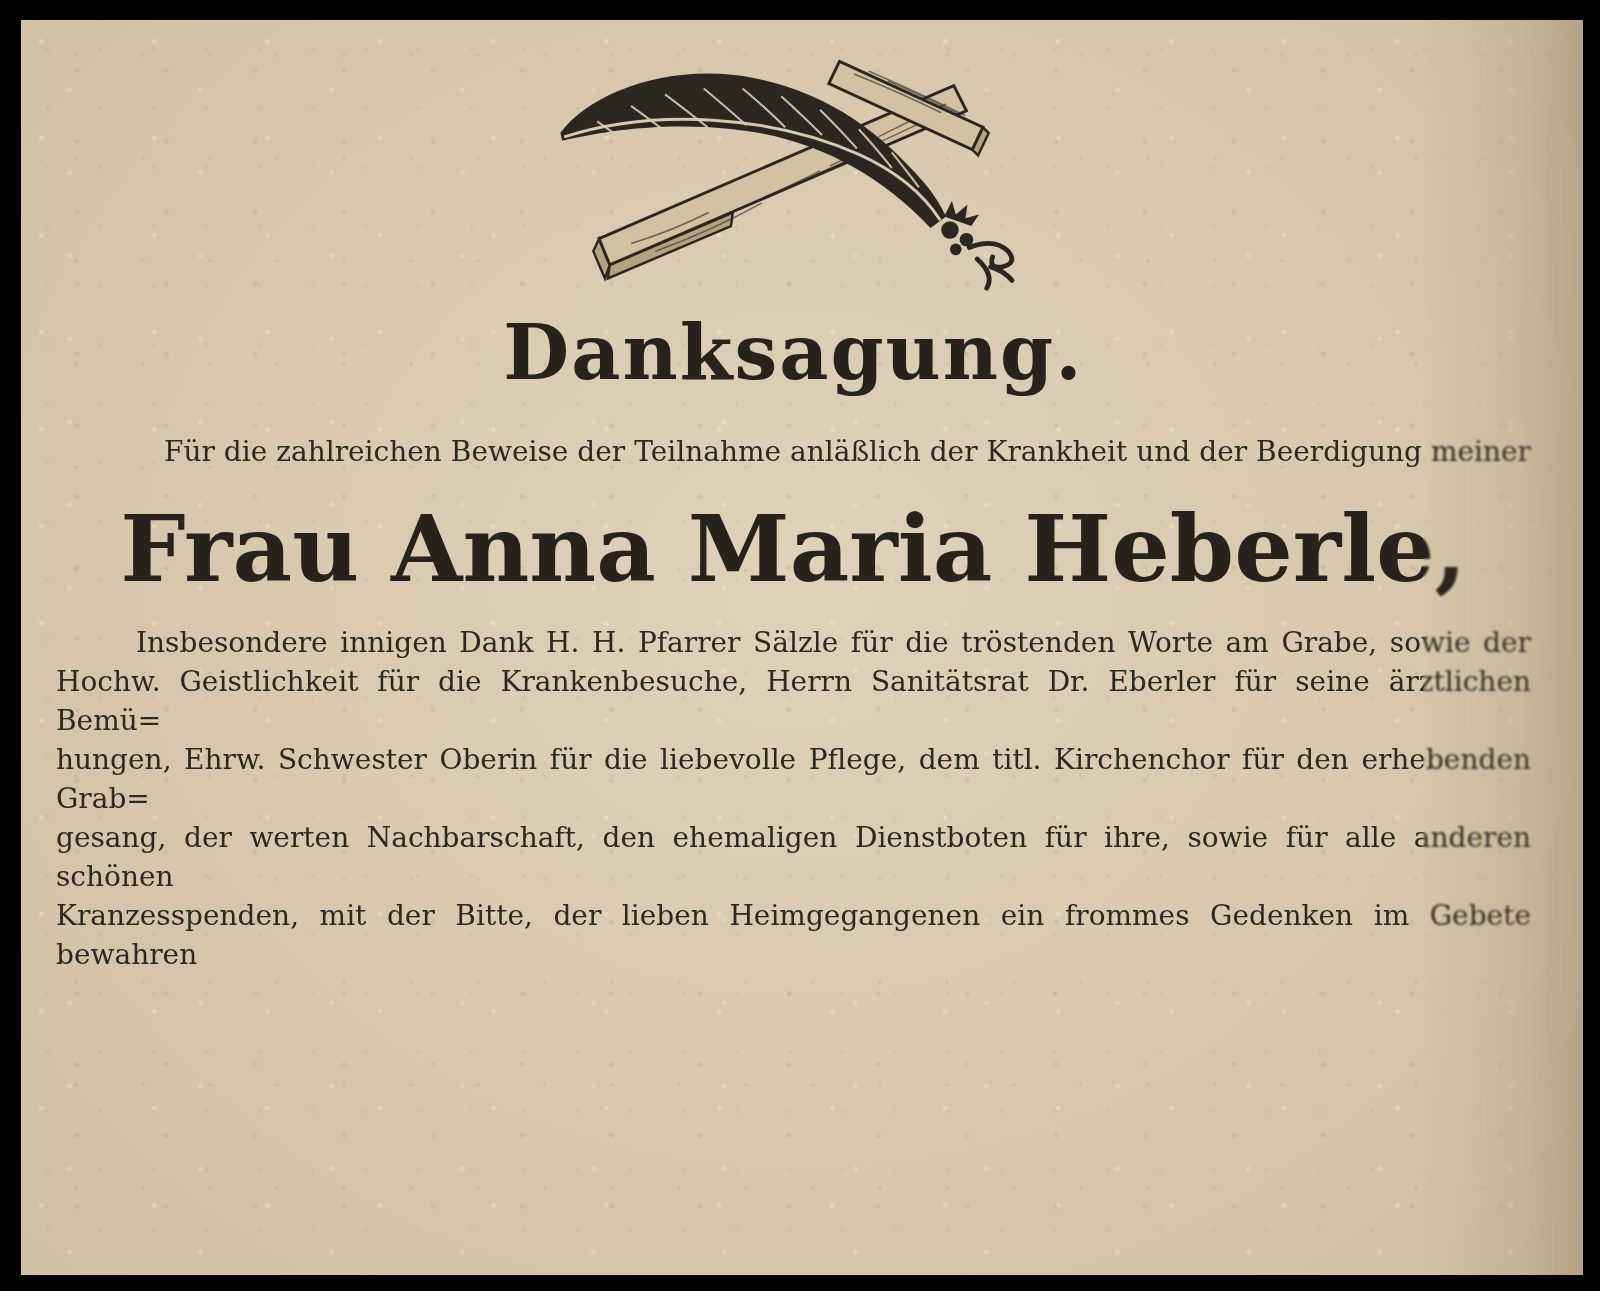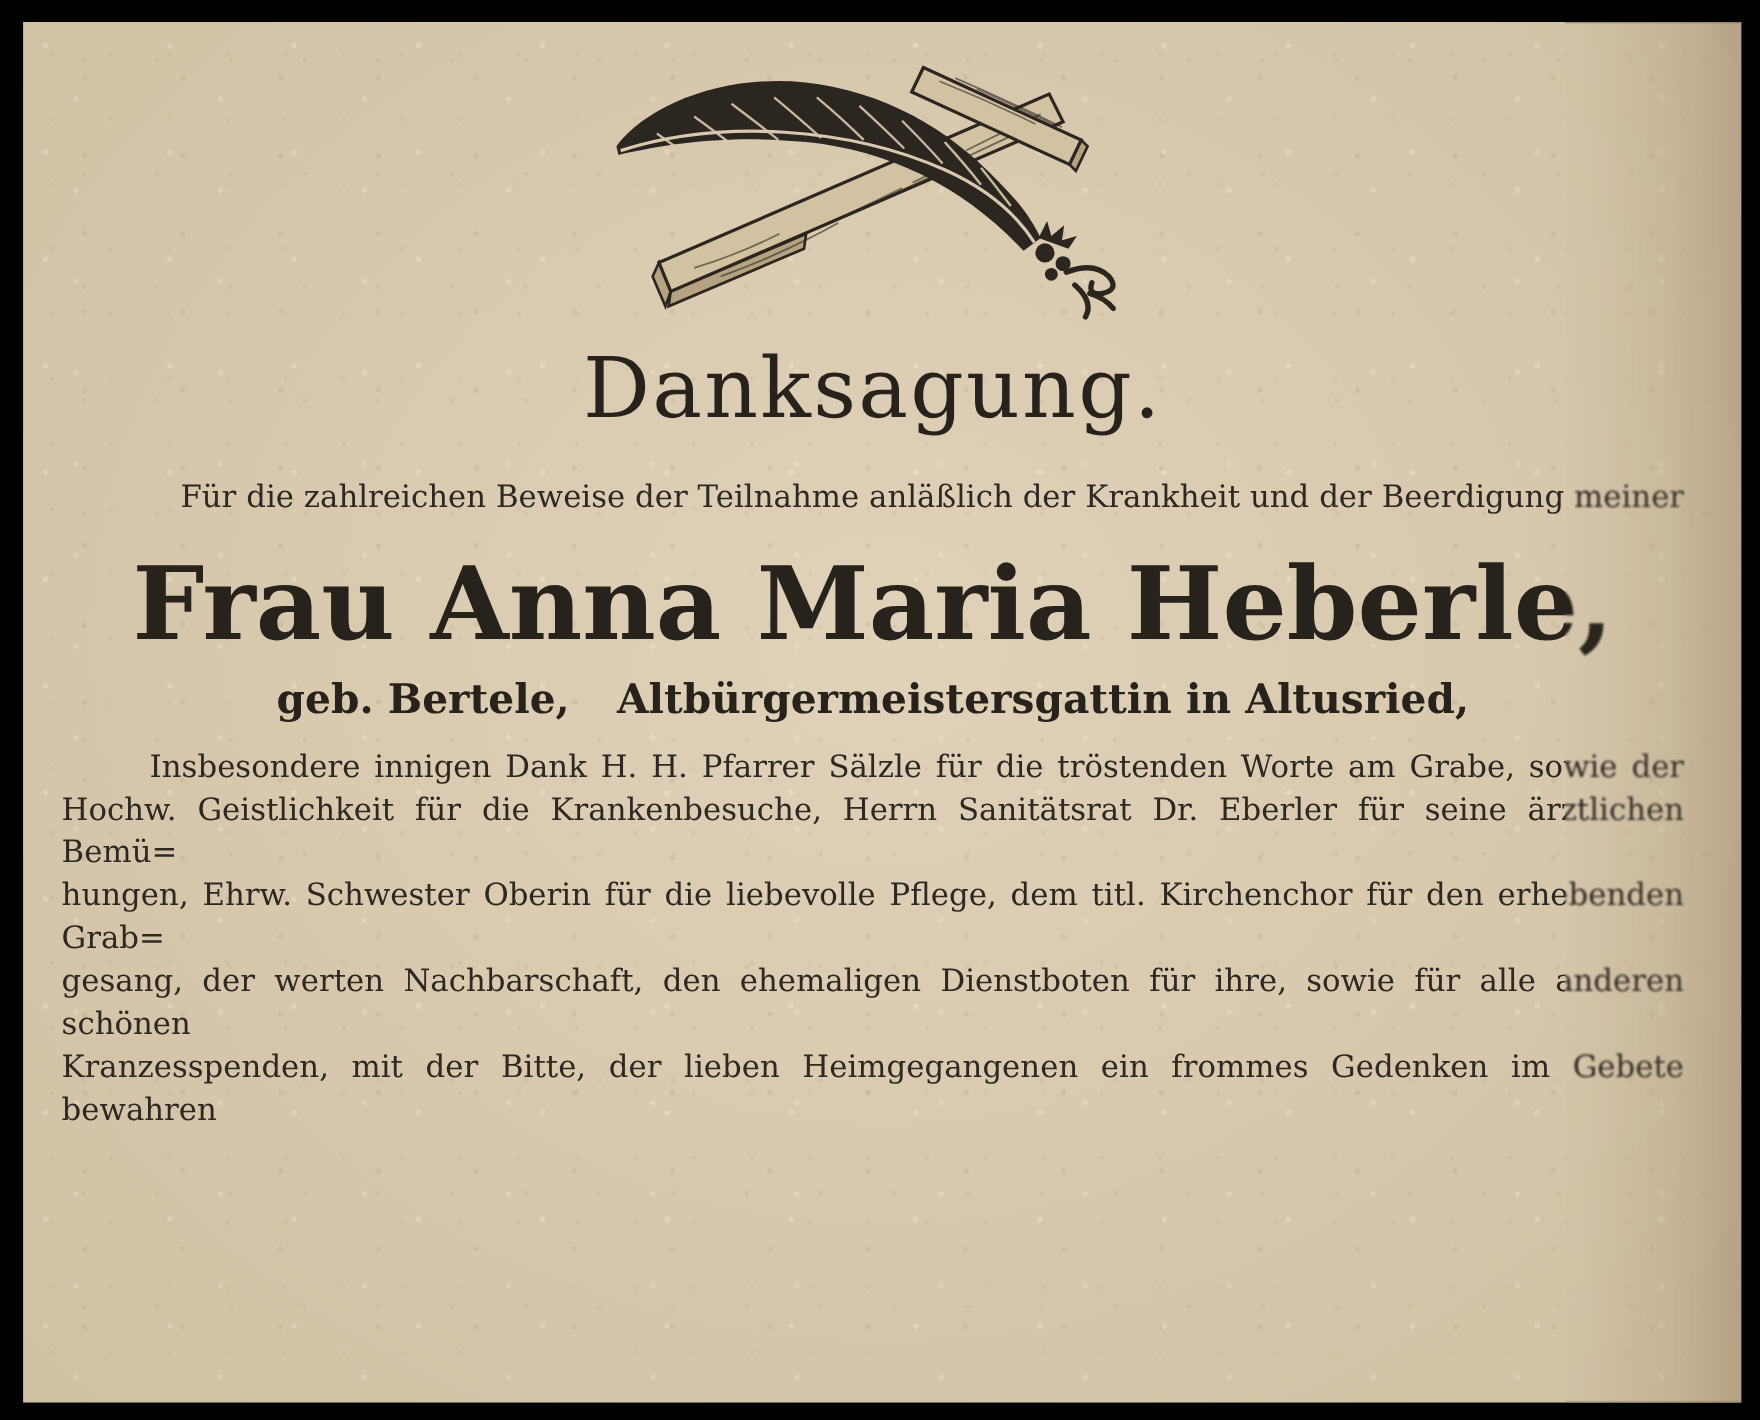--- a/index.html
+++ b/index.html
@@ -48,21 +48,21 @@
   }
   .illustration {
     display: block;
     margin: 20px 0 0 440px;
     width: 590px; height: 252px;
   }
   .title {
     margin-top: 16px;
     text-align: center;
     font-size: 76px;
-    font-weight: normal;
+    font-weight: bold;
     letter-spacing: 2px;
     color: #27221b;
   }
   .line { line-height: 42px; font-size: 28px; }
   .jline { text-align: justify; text-align-last: justify; }
   .intro { margin-top: 34px; }
   .intro .indent1 { padding-left: 108px; }
   .name {
     margin-top: 22px;
     text-align: center;
@@ -136,24 +136,20 @@
       </svg>
 
       <div class="title">Danksagung.</div>
 
       <div class="intro">
         <div class="line jline indent1">Für die zahlreichen Beweise der Teilnahme anläßlich der Krankheit und der Beerdigung meiner</div>
       </div>
 
       <div class="name">Frau Anna Maria Heberle,</div>
 
-      <div class="subline">
-        <span>geb. Bertele,</span>
-        <span class="gap">Altbürgermeistersgattin in Altusried,</span>
-      </div>
 
 
       <div class="details">
         <div class="line jline indent2">Insbesondere innigen Dank H. H. Pfarrer Sälzle für die tröstenden Worte am Grabe, sowie der</div>
         <div class="line jline">Hochw. Geistlichkeit für die Krankenbesuche, Herrn Sanitätsrat Dr. Eberler für seine ärztlichen Bemü=</div>
         <div class="line jline">hungen, Ehrw. Schwester Oberin für die liebevolle Pflege, dem titl. Kirchenchor für den erhebenden Grab=</div>
         <div class="line jline">gesang, der werten Nachbarschaft, den ehemaligen Dienstboten für ihre, sowie für alle anderen schönen</div>
         <div class="line jline">Kranzesspenden, mit der Bitte, der lieben Heimgegangenen ein frommes Gedenken im Gebete bewahren</div>
       </div>
 

